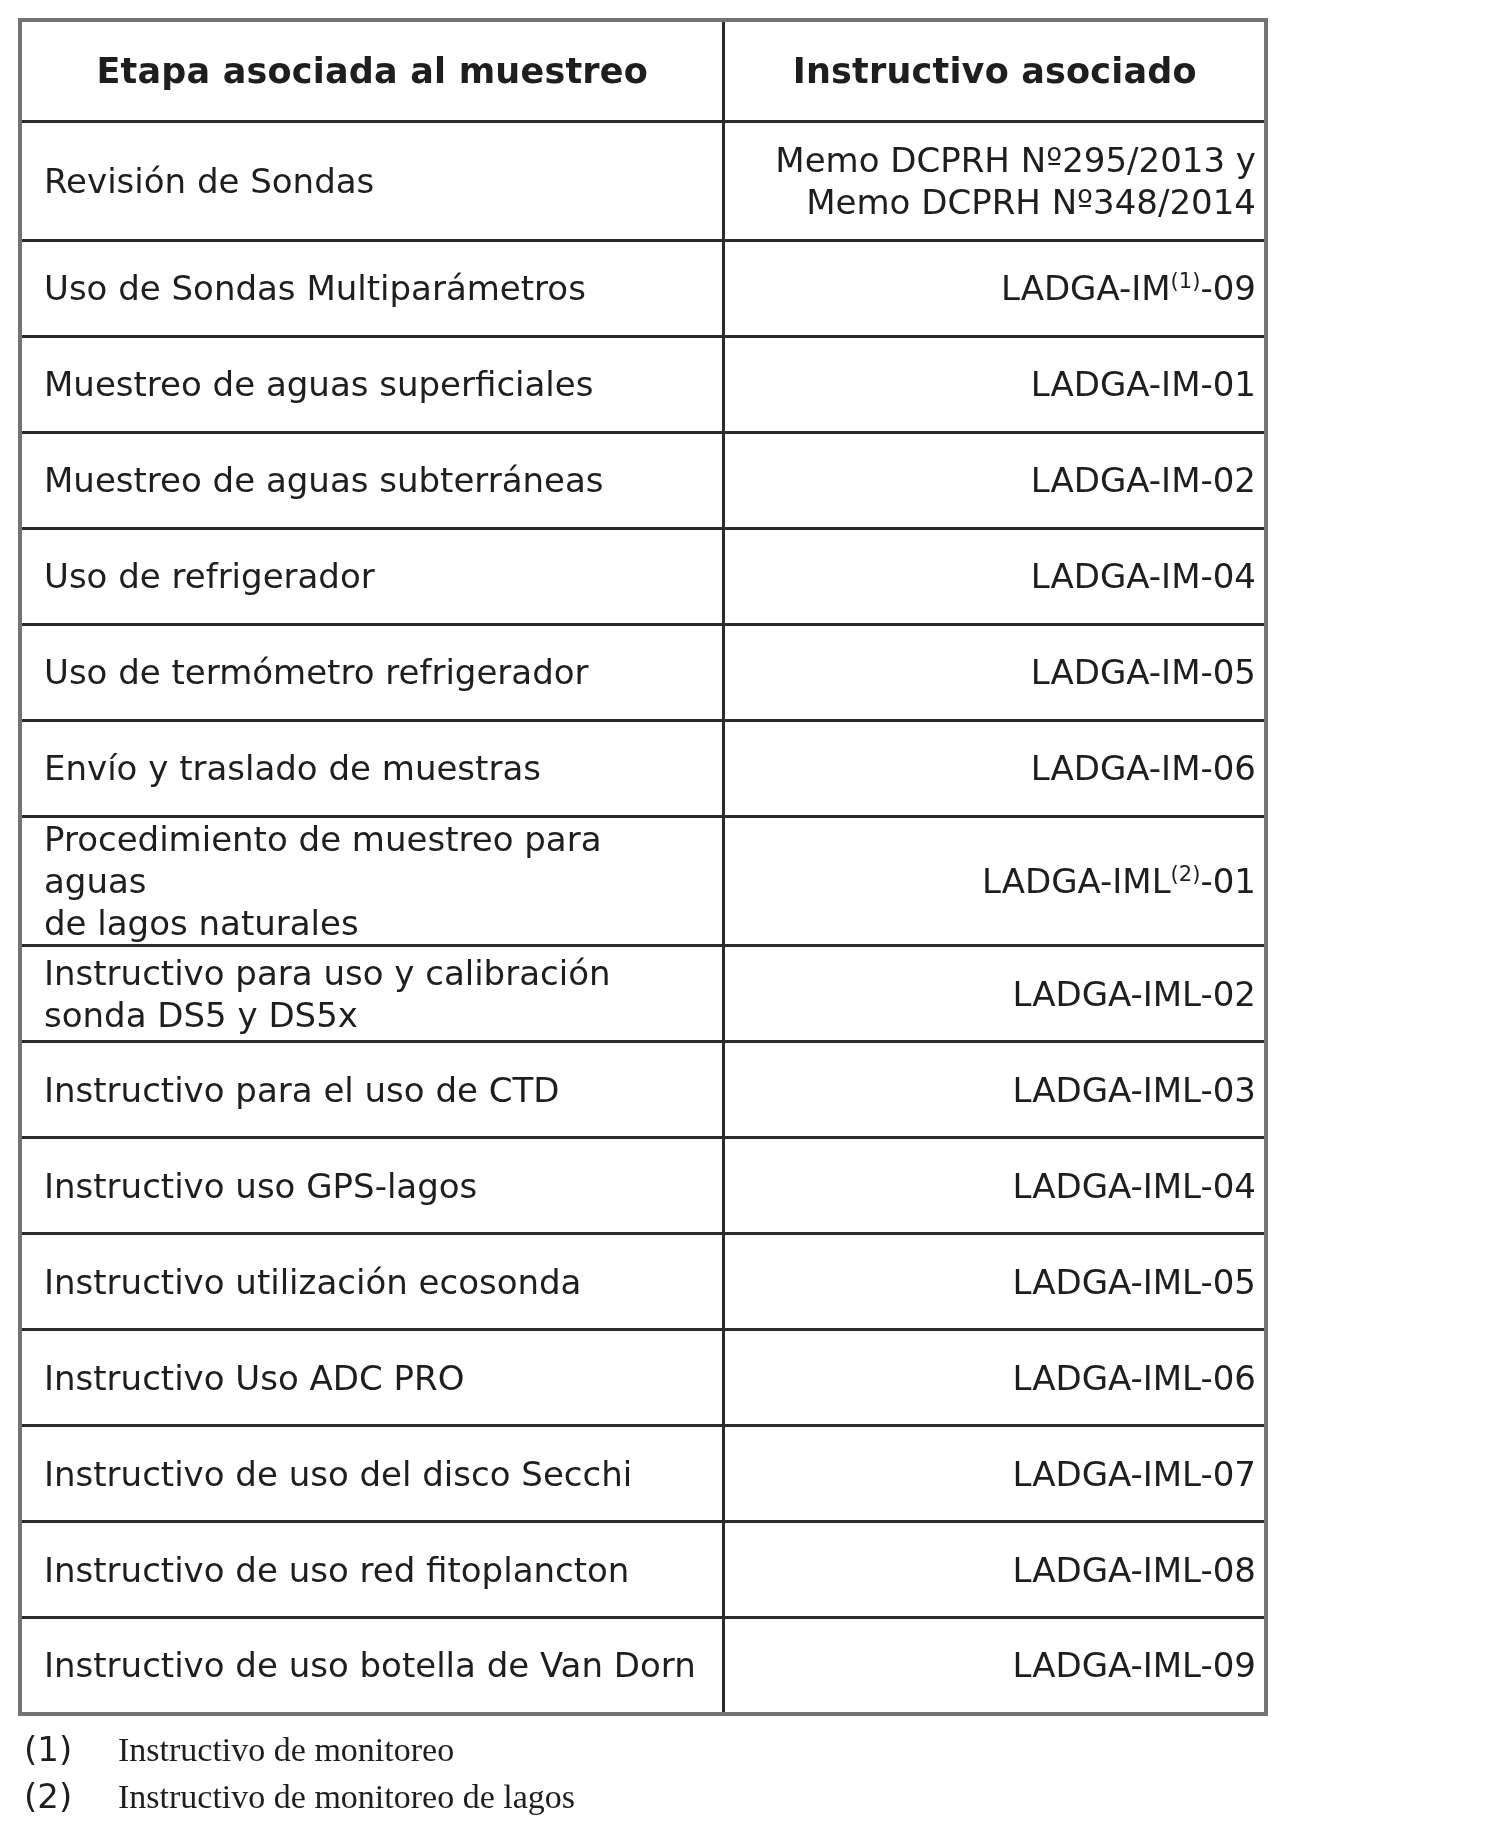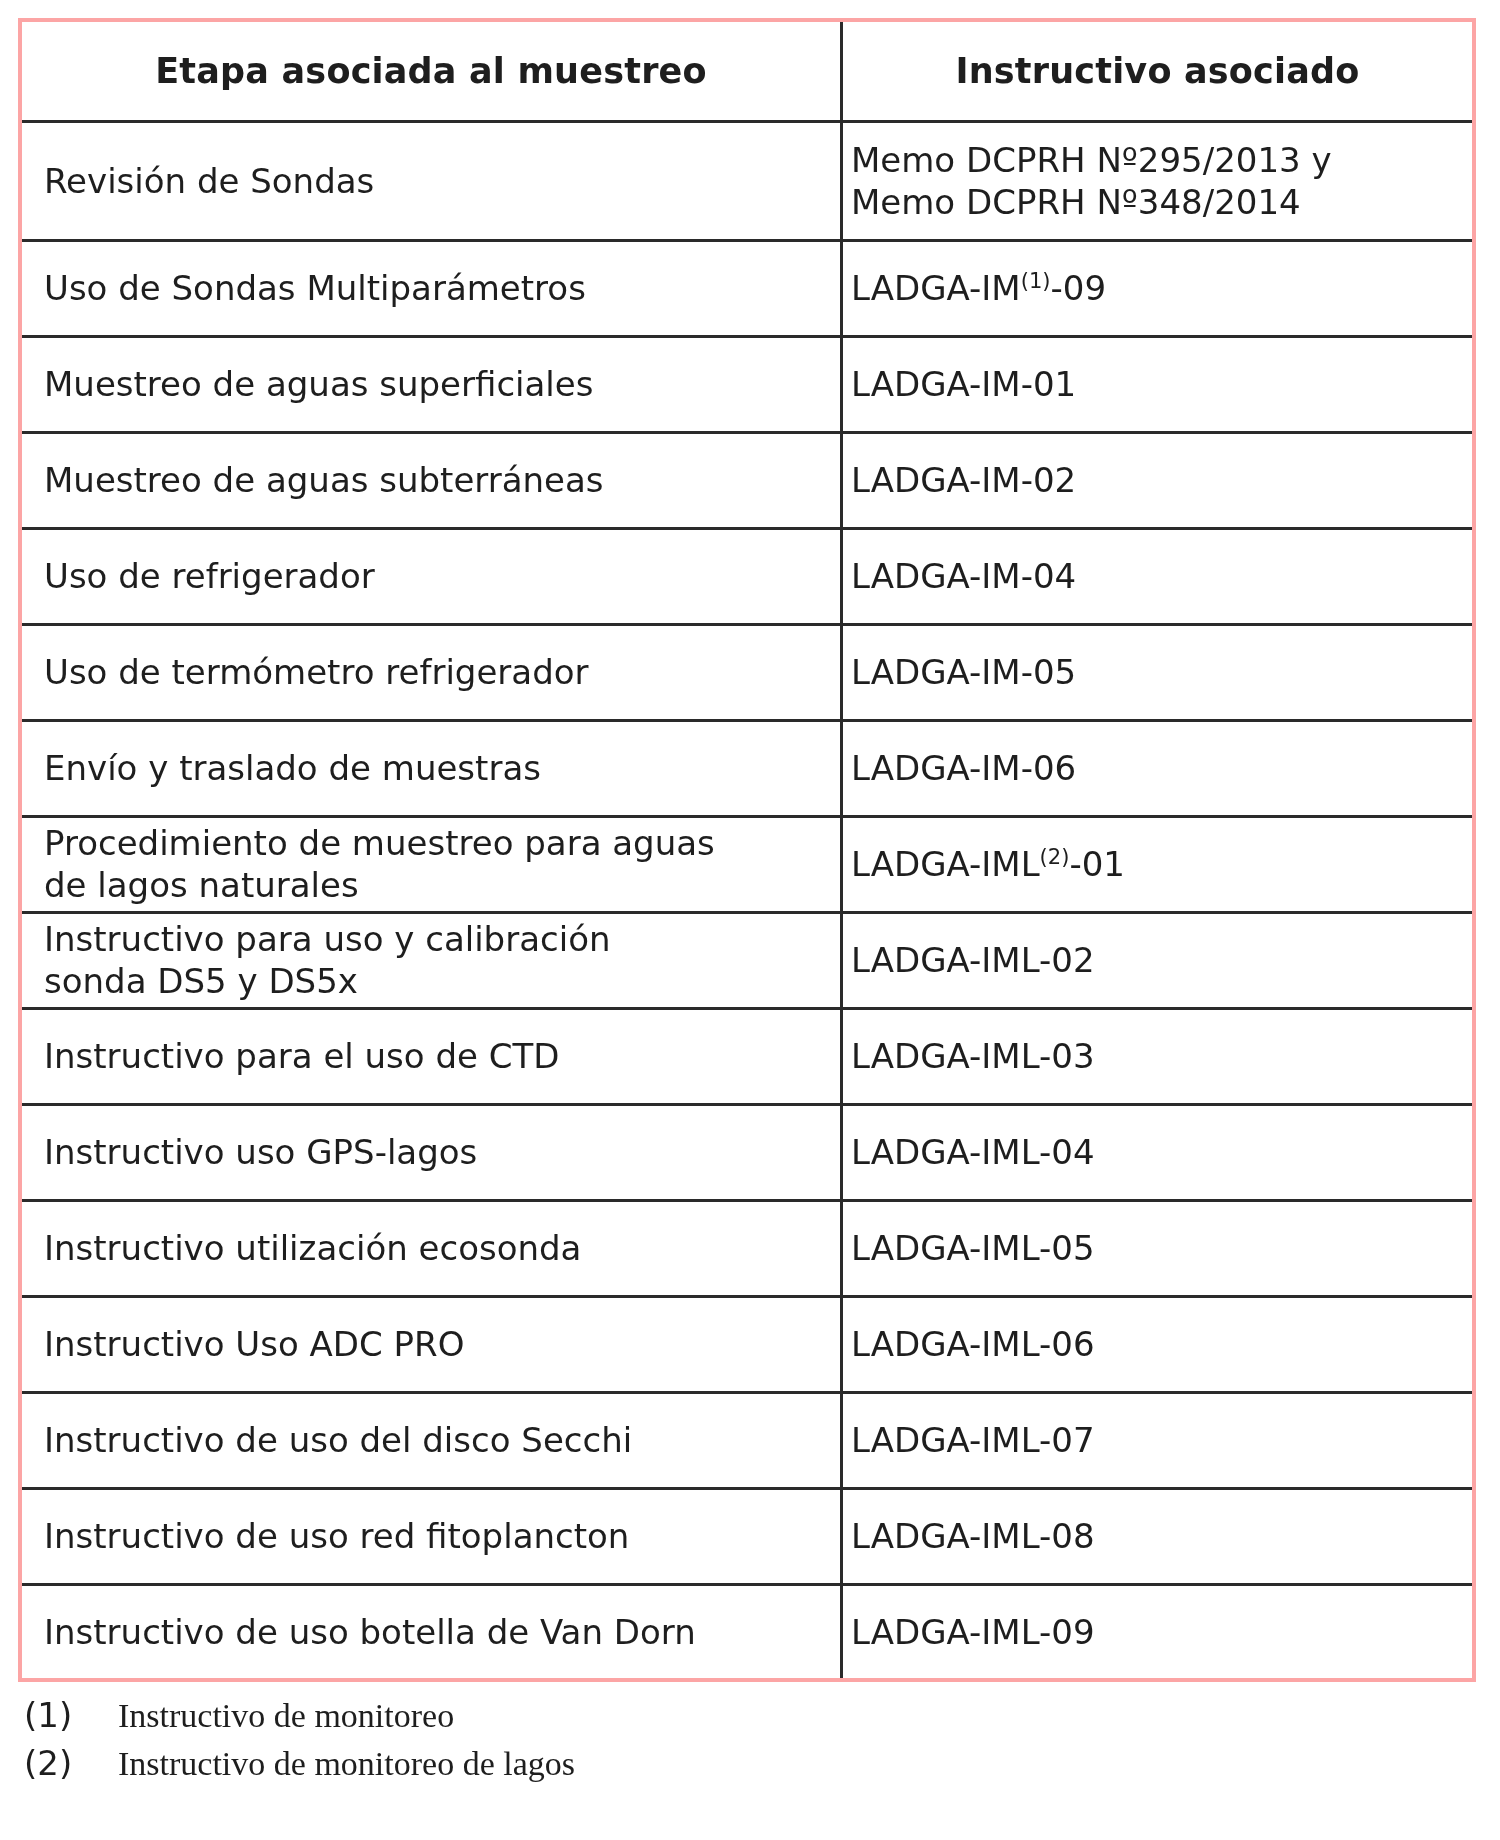--- a/index.html
+++ b/index.html
@@ -7,23 +7,23 @@
     width: 1500px;
     background: #ffffff;
     font-family: "DejaVu Sans", "Liberation Sans", sans-serif;
     color: #1e1e1e;
   }
   body { height: 1840px; overflow: hidden; }
   .page { padding: 18px 12px 0 18px; }
 
   table.doc-table {
     border-collapse: collapse;
-    width: 1458px;
+    width: 1250px;
     table-layout: fixed;
-    border: 4px solid #fca5a5;
+    border: 4px solid #737373;
   }
   .doc-table col.col-etapa { width: 56.5%; }
   .doc-table col.col-instructivo { width: 43.5%; }
 
   .doc-table th, .doc-table td {
     border: 3px solid #2a2a2a;
     vertical-align: middle;
   }
   .doc-table th {
     height: 101px;
@@ -37,21 +37,21 @@
     font-size: 34px;
     line-height: 1.24;
   }
   td.cell-etapa {
     text-align: left;
     padding-left: 22px;
     padding-right: 18px;
     white-space: pre-line;
   }
   td.cell-instructivo {
-    text-align: left;
+    text-align: right;
     padding: 16px 8px;
     white-space: pre-line;
   }
   td.cell-instructivo sup {
     font-size: 0.62em;
     vertical-align: super;
     line-height: 0;
   }
 
   .footnotes {

